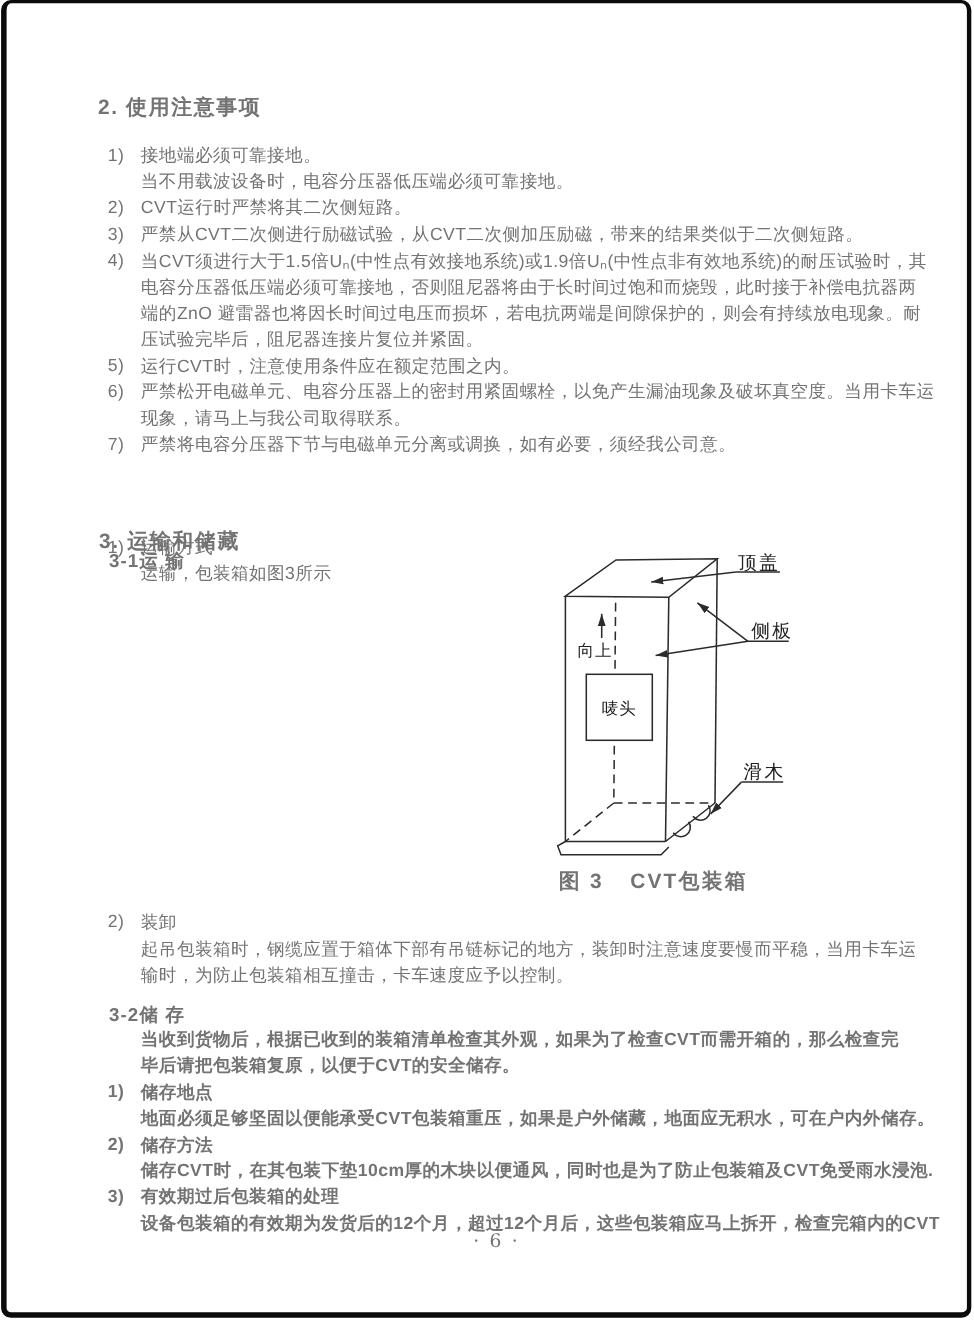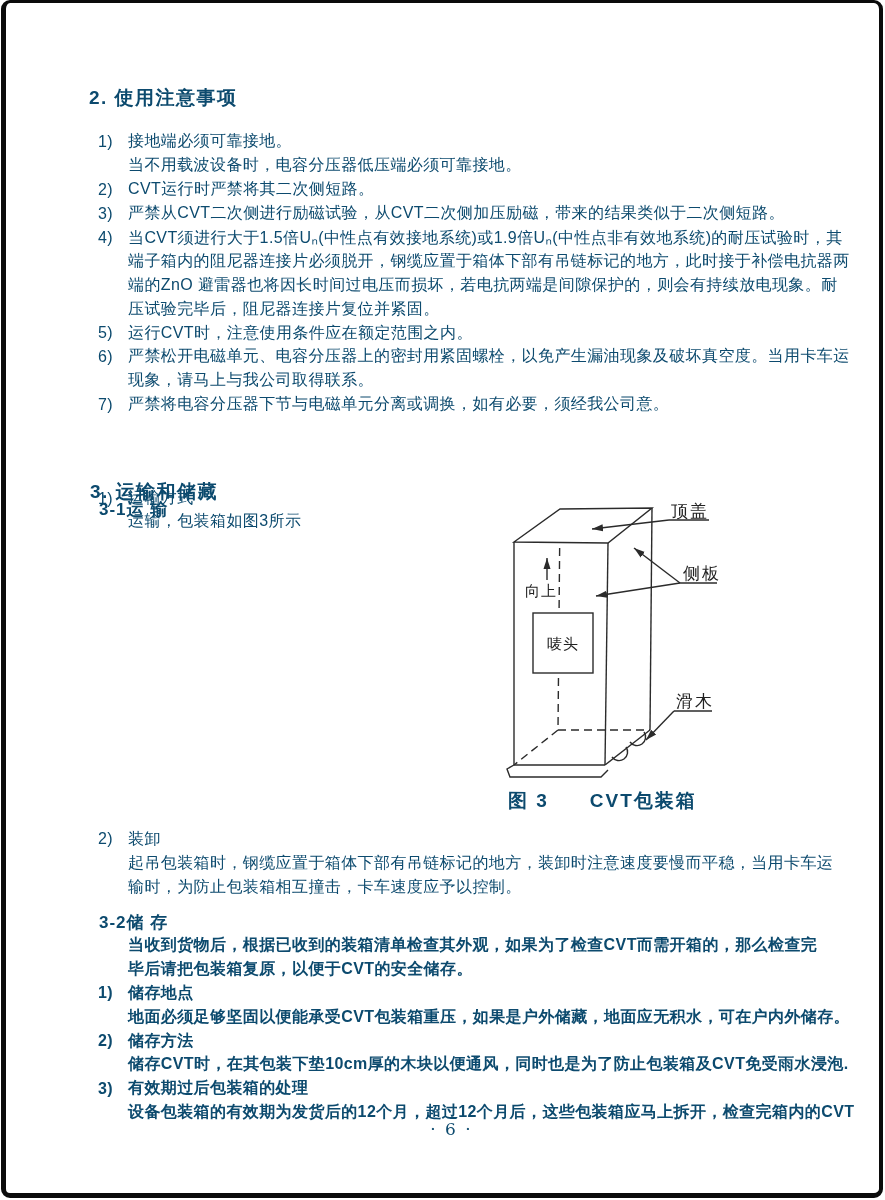--- a/index.html
+++ b/index.html
@@ -1,21 +1,21 @@
 <!DOCTYPE html>
 <html><head>
 <meta charset="utf-8">
 <style>
   html,body{margin:0;padding:0;background:#ffffff;}
   #page{
     position:relative;
     width:885px;height:1200px;
     background:#ffffff;
     font-family:"Liberation Sans", sans-serif;
-    color:#0c4a6e;
+    color:#737373;
     overflow:hidden;
   }
   .frame{
     position:absolute;
     left:1px;top:0px;right:2px;bottom:2px;
     border-style:solid;
     border-color:#0b0b0b;
     border-width:3px 4px 5px 5px;
     border-radius:9px;
     pointer-events:none;
@@ -60,21 +60,21 @@
   #figure{
     position:absolute;
     left:440px;top:478px;
     width:410px;height:355px;
   }
   #figure svg{position:absolute;left:0;top:0;}
   .caption{
     position:absolute;
     left:68px;top:310px;
     display:flex;
-    gap:41px;
+    gap:24px;
     font-size:19px;
     font-weight:600;
     letter-spacing:2px;
     white-space:nowrap;
     text-align:center;
   }
   .pagenum{
     position:absolute;
     left:0;right:0;top:1119px;
     text-align:center;
@@ -113,21 +113,21 @@
       <div class="row">
         <span class="num">3)</span>
         <span class="txt">严禁从CVT二次侧进行励磁试验，从CVT二次侧加压励磁，带来的结果类似于二次侧短路。</span>
       </div>
       <div class="row">
         <span class="num">4)</span>
         <span class="txt">当CVT须进行大于1.5倍Uₙ(中性点有效接地系统)或1.9倍Uₙ(中性点非有效地系统)的耐压试验时，其</span>
       </div>
       <div class="row">
         <span class="num"></span>
-        <span class="txt">端子箱内的阻尼器连接片必须脱开，钢缆应置于箱体下部有吊链标记的地方，此时接于补偿电抗器两</span>
+        <span class="txt">电容分压器低压端必须可靠接地，否则阻尼器将由于长时间过饱和而烧毁，此时接于补偿电抗器两</span>
       </div>
       <div class="row">
         <span class="num"></span>
         <span class="txt">端的ZnO 避雷器也将因长时间过电压而损坏，若电抗两端是间隙保护的，则会有持续放电现象。耐</span>
       </div>
       <div class="row">
         <span class="num"></span>
         <span class="txt">压试验完毕后，阻尼器连接片复位并紧固。</span>
       </div>
       <div class="row">

